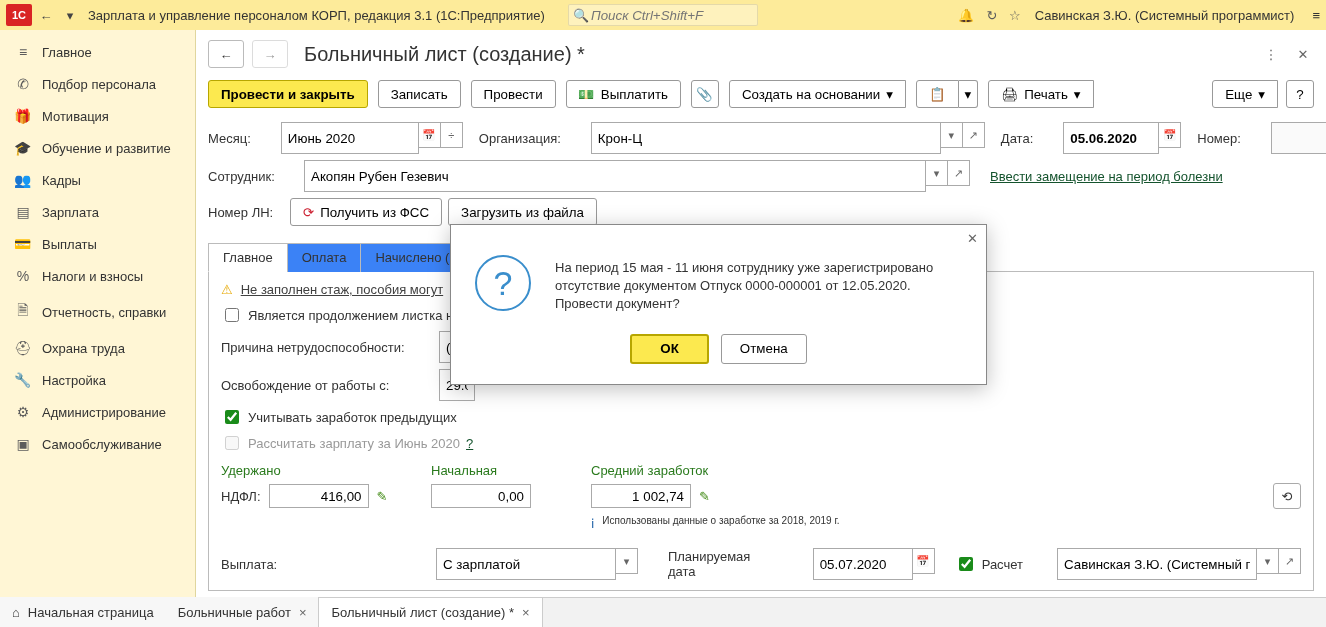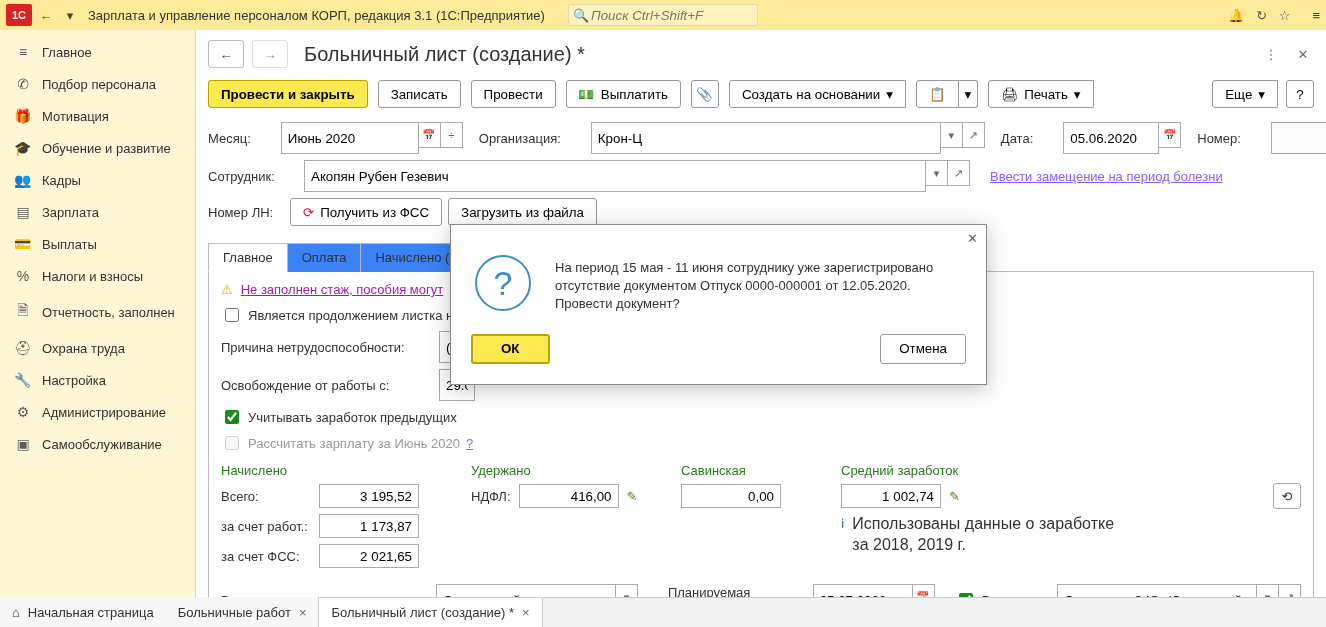--- a/index.html
+++ b/index.html
@@ -44,22 +44,22 @@
 .btn.sq { width:28px; padding:0; justify-content:center;}
 
 
 .form { padding:4px 12px; }
 .row { display:flex; align-items:center; gap:6px; margin-bottom:6px;}
 .lbl { color:#333;}
 .inp-wrap { display:flex;}
 .inp { height:32px; border:1px solid #aaa; padding:0 6px; background:#fff;margin-left:24px;}
 .inp.ro { background:#fafafa;}
 .inp-btn { width:22px;height:26px;border:1px solid #aaa;border-left:none;background:#fff;display:flex;align-items:center;justify-content:center;cursor:pointer;color:#666;font-size:11px;}
-.link { color:#8b5cf6; text-decoration:underline; cursor:pointer;}
-.link.warn { color:#a21caf;}
+.link { color:#14532d; text-decoration:underline; cursor:pointer;}
+.link.warn { color:#404040;}
 
 
 .tabs-wrap { margin:6px 12px 0; }
 .tabs { display:flex; border-bottom:1px solid #bbb;}
 .tab { padding:6px 14px; border:1px solid #bbb; border-bottom:none; background:#3b82f6; cursor:pointer; position:relative; top:1px; margin-right:-1px;}
 .tab.active { background:#fff; border-bottom:1px solid #fff;}
 .tab-body { border:1px solid #bbb; border-top:none; padding:10px 12px; }
 .warning-row { display:flex; align-items:center; gap:8px; margin-bottom:8px;}
 .warn-icon { color:#e6a800;}
 .chk { display:flex; align-items:center; gap:6px;}
@@ -83,21 +83,21 @@
 .footer-tab { height:30px; display:flex; align-items:center; padding:0 12px; gap:8px; background:#f7f7f7; border-top:1px solid transparent; cursor:pointer; white-space:nowrap;}
 .footer-tab.act { background:#fff; border:1px solid #ccc; border-bottom:none;}
 .xclose { cursor:pointer; color:#666;}
 
 
 .modal { position:absolute; left:450px; top:224px; width:537px; background:#fff; border:1px solid #888; box-shadow:0 4px 20px rgba(0,0,0,.25); z-index:100;}
 .modal-x { position:absolute; right:8px; top:6px; cursor:pointer; color:#666;}
 .modal-body { display:flex; padding:30px 24px 20px; gap:24px;}
 .q-icon { width:56px;height:56px;border:2px solid #3a8ecc;border-radius:50%;color:#3a8ecc;font-size:34px;display:flex;align-items:center;justify-content:center; flex-shrink:0;}
 .modal-text { padding-top:4px; line-height:1.4;}
-.modal-btns { display:flex; justify-content:space-between; gap:12px; padding:0 20px 20px;}
+.modal-btns { display:flex; justify-content:center; gap:12px; padding:0 20px 20px;}
 .modal-btns .btn.ok { background:#fce94f; border:2px solid #b7a600; padding:0 28px; font-weight:bold;}
 .modal-btns .btn { padding:0 18px; height:30px;}
 </style>
 </head>
 <body>
 
 <div class="titlebar">
   <div class="logo-1c">1С</div>
   <span class="title-icon">←</span>
   <span class="title-icon">▾</span>
@@ -105,20 +105,21 @@
   <div class="search-wrap">
     <span class="search-icon">🔍</span>
     <input class="search" placeholder="Поиск Ctrl+Shift+F" style="">
   </div>
   <div class="right">
     <span class="right-icons">
       <span>🔔</span>
       <span>↻</span>
       <span>☆</span>
     </span>
+    <span class="user-name">Савинская З.Ю. (Системный программист)</span>
     <span class="burger">≡</span>
   </div>
 </div>
 
 <div class="wrap">
 
   <div class="sidebar">
     <div class="side-item">
         <span class="side-icon">≡</span>
         <span>Главное</span>
@@ -146,21 +147,21 @@
     <div class="side-item">
         <span class="side-icon">💳</span>
         <span>Выплаты</span>
       </div>
     <div class="side-item">
         <span class="side-icon">%</span>
         <span>Налоги и взносы</span>
       </div>
     <div class="side-item">
         <span class="side-icon">🗎</span>
-        <span>Отчетность, заполнен</span>
+        <span>Отчетность, справки</span>
       </div>
     <div class="side-item">
         <span class="side-icon">⛑</span>
         <span>Охрана труда</span>
       </div>
     <div class="side-item">
         <span class="side-icon">🔧</span>
         <span>Настройка</span>
       </div>
     <div class="side-item">
@@ -234,21 +235,21 @@
           <span class="inp-btn">÷</span>
         </div>
         <span class="lbl" style="margin-left:10px">Организация:</span>
         <div class="inp-wrap">
           <input class="inp" style="width: 350px;" value="Крон-Ц">
           <span class="inp-btn">▾</span>
           <span class="inp-btn">↗</span>
         </div>
         <span class="lbl" style="margin-left:10px">Дата:</span>
         <div class="inp-wrap">
-          <input class="inp" style="width: 96px;" value="05.06.2020">
+          <input class="inp" style="width: 96px; font-weight: bold;" value="05.06.2020">
           <span class="inp-btn">📅</span>
         </div>
         <span class="lbl" style="margin-left:10px">Номер:</span>
         <input class="inp ro" style="width: 110px;" readonly="" value="">
       </div>
 
       <div class="row">
         <span class="lbl" style="width:66px">Сотрудник:</span>
         <div class="inp-wrap">
           <input class="inp" style="width: 622px;" value="Акопян Рубен Гезевич">
@@ -295,58 +296,43 @@
           <input type="checkbox" checked="" style="accent-color: rgb(26, 139, 26);">
           <span>Учитывать заработок предыдущих</span>
         </div>
         <div class="row chk muted">
           <input type="checkbox" disabled="" style="">
           <span>Рассчитать зарплату за Июнь 2020</span>
           <a class="link">?</a>
         </div>
 
         <div class="totals">
-          <div class="totals-col" style="width:210px">
-            <div class="hdr">Начислено</div>
-            <div class="tot-row">
-                <span style="width:90px">Всего:</span>
-                <input class="tot-inp" value="3 195,52" style="">
-              </div>
-            <div class="tot-row">
-                <span style="width:90px">за счет работ.:</span>
-                <input class="tot-inp" value="1 173,87" style="">
-              </div>
-            <div class="tot-row">
-                <span style="width:90px">за счет ФСС:</span>
-                <input class="tot-inp" value="2 021,65" style="">
-              </div>
-          </div>
           <div class="totals-col" style="width:170px">
             <div class="hdr">Удержано</div>
             <div class="tot-row">
                 <span>НДФЛ:</span>
                 <input class="tot-inp" value="416,00" style="">
                 <span class="pen">✎</span>
               </div>
           </div>
           <div class="totals-col" style="width:120px">
-            <div class="hdr">Савинская</div>
+            <div class="hdr">Начальная</div>
             <div class="tot-row">
                 <input class="tot-inp" value="0,00" style="">
               </div>
           </div>
           <div class="totals-col" style="width:290px">
             <div class="hdr">Средний заработок</div>
             <div class="tot-row">
                 <input class="tot-inp" value="1 002,74" style="">
                 <span class="pen">✎</span>
               </div>
             <div class="tot-row" style="align-items:flex-start;margin-top:4px;">
                 <span class="info-ic">ℹ</span>
-                <span style="font-size:16px;line-height:1.3">Использованы данные о заработке за 2018,  2019 г.</span>
+                <span style="font-size:10px;line-height:1.3">Использованы данные о заработке за 2018,  2019 г.</span>
               </div>
           </div>
           <div style="margin-left:auto;padding-top:20px;">
             <div class="refresh">⟲</div>
           </div>
         </div>
 
         <div class="bottom-row">
           <span class="lbl" style="width:66px">Выплата:</span>
           <div class="inp-wrap" style="margin-left:120px">

